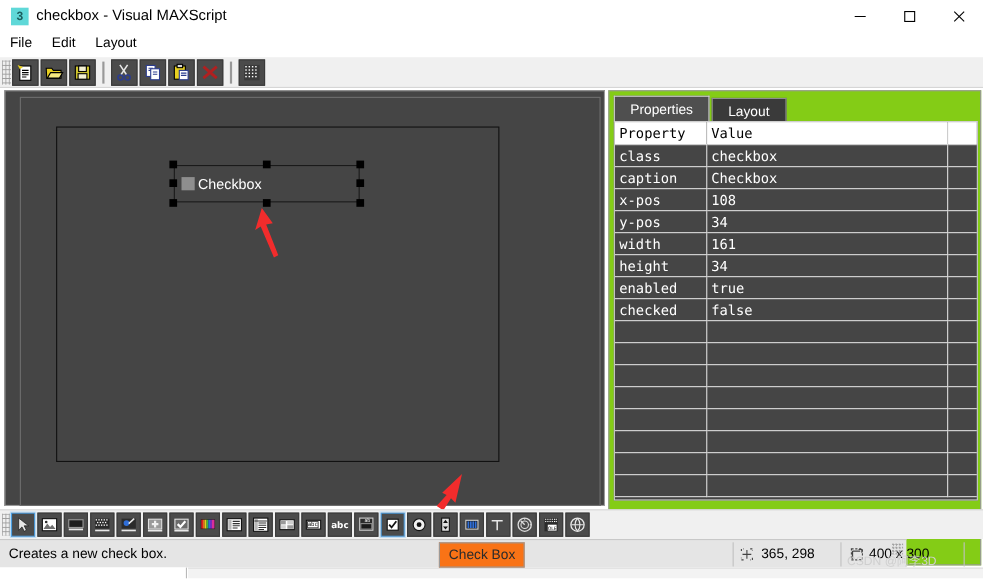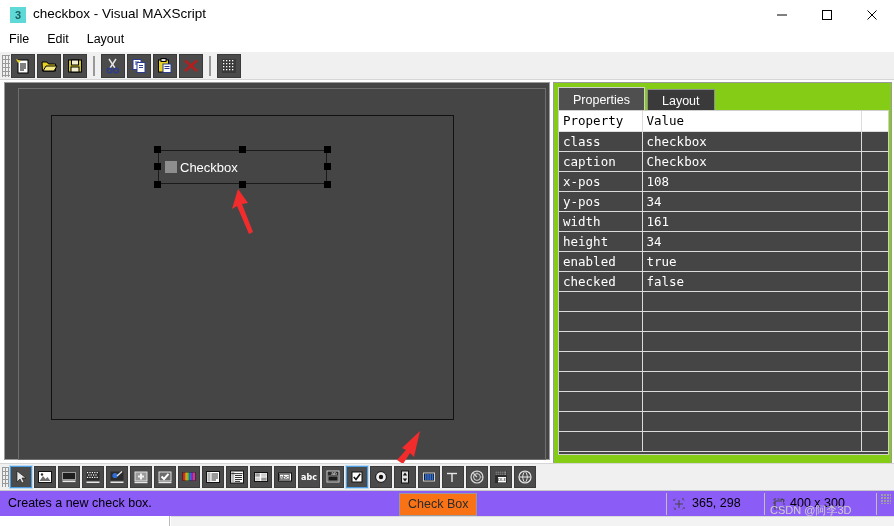--- a/index.html
+++ b/index.html
@@ -259,22 +259,22 @@
     background: #4b4b4b;
     border: 1px solid #4a9de0;
     outline: 1px solid #bcdcf5;
   }
   .cbtn svg { display: block; }
 
   
   .statusbar {
     position: absolute;
     left: 0; top: 490px;
-    width: 894px; height: 26px;
-    background: #8b5cf6;
+    width: 824px; height: 26px;
+    background: #e5e5e5;
     border-top: 1px solid #c8c8c8;
   }
   .status-text {
     position: absolute;
     left: 8px; top: 5px;
     font-size: 12.5px;
     color: #000;
     white-space: nowrap;
   }
   .sb-sep {

